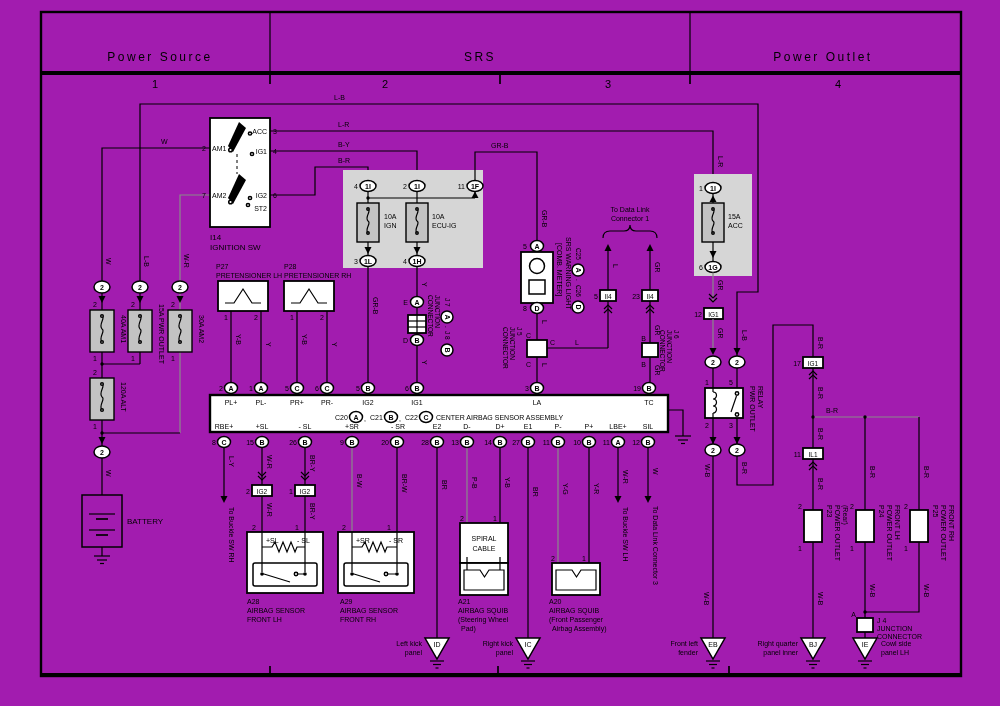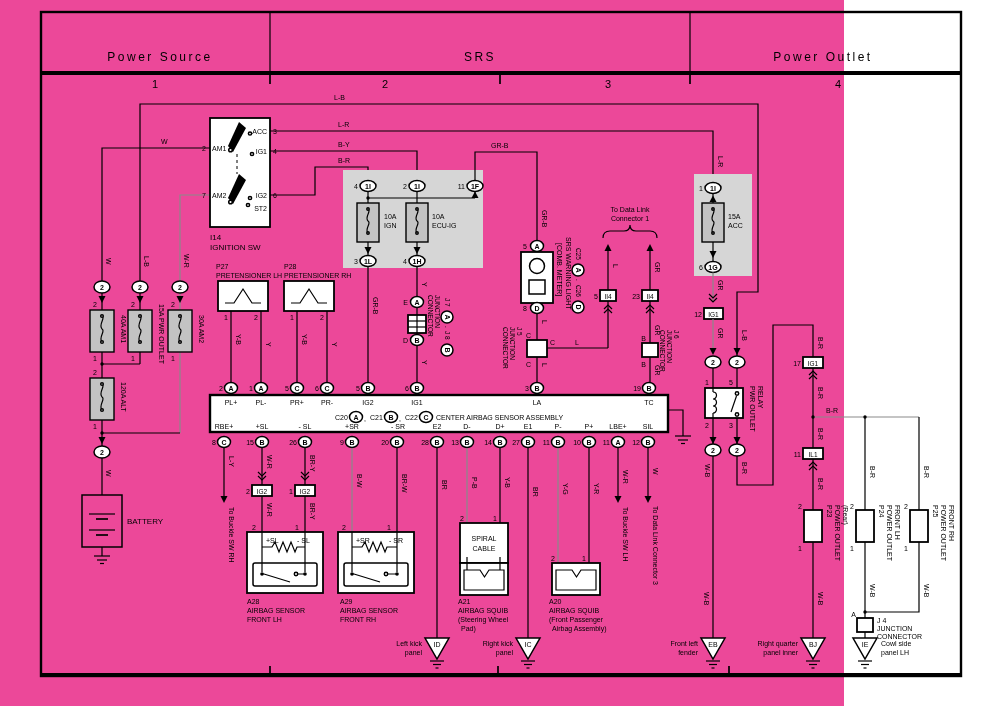--- a/index.html
+++ b/index.html
@@ -1,16 +1,16 @@
 <!DOCTYPE html>
 <html><head>
 <meta charset="utf-8">
 <style>
   html,body{margin:0;padding:0;background:#fff}
-  .stage{width:844px;height:706px;position:relative;background:#ec4899;font-family:"Liberation Sans",sans-serif}
+  .stage{width:1000px;height:706px;position:relative;background:#a21caf;font-family:"Liberation Sans",sans-serif}
   svg text{font-family:"Liberation Sans",sans-serif;fill:#000}
   .t6{font-size:6.5px}
   .t7{font-size:7px}
   .t7b{font-size:7px;font-weight:bold}
   .t8{font-size:8px}
   .hd{font-size:12px;letter-spacing:2.5px}
   .cn{font-size:11px}
   .mid{text-anchor:middle}
   .end{text-anchor:end}
   .w{stroke:#000;stroke-width:1.2;fill:none}

